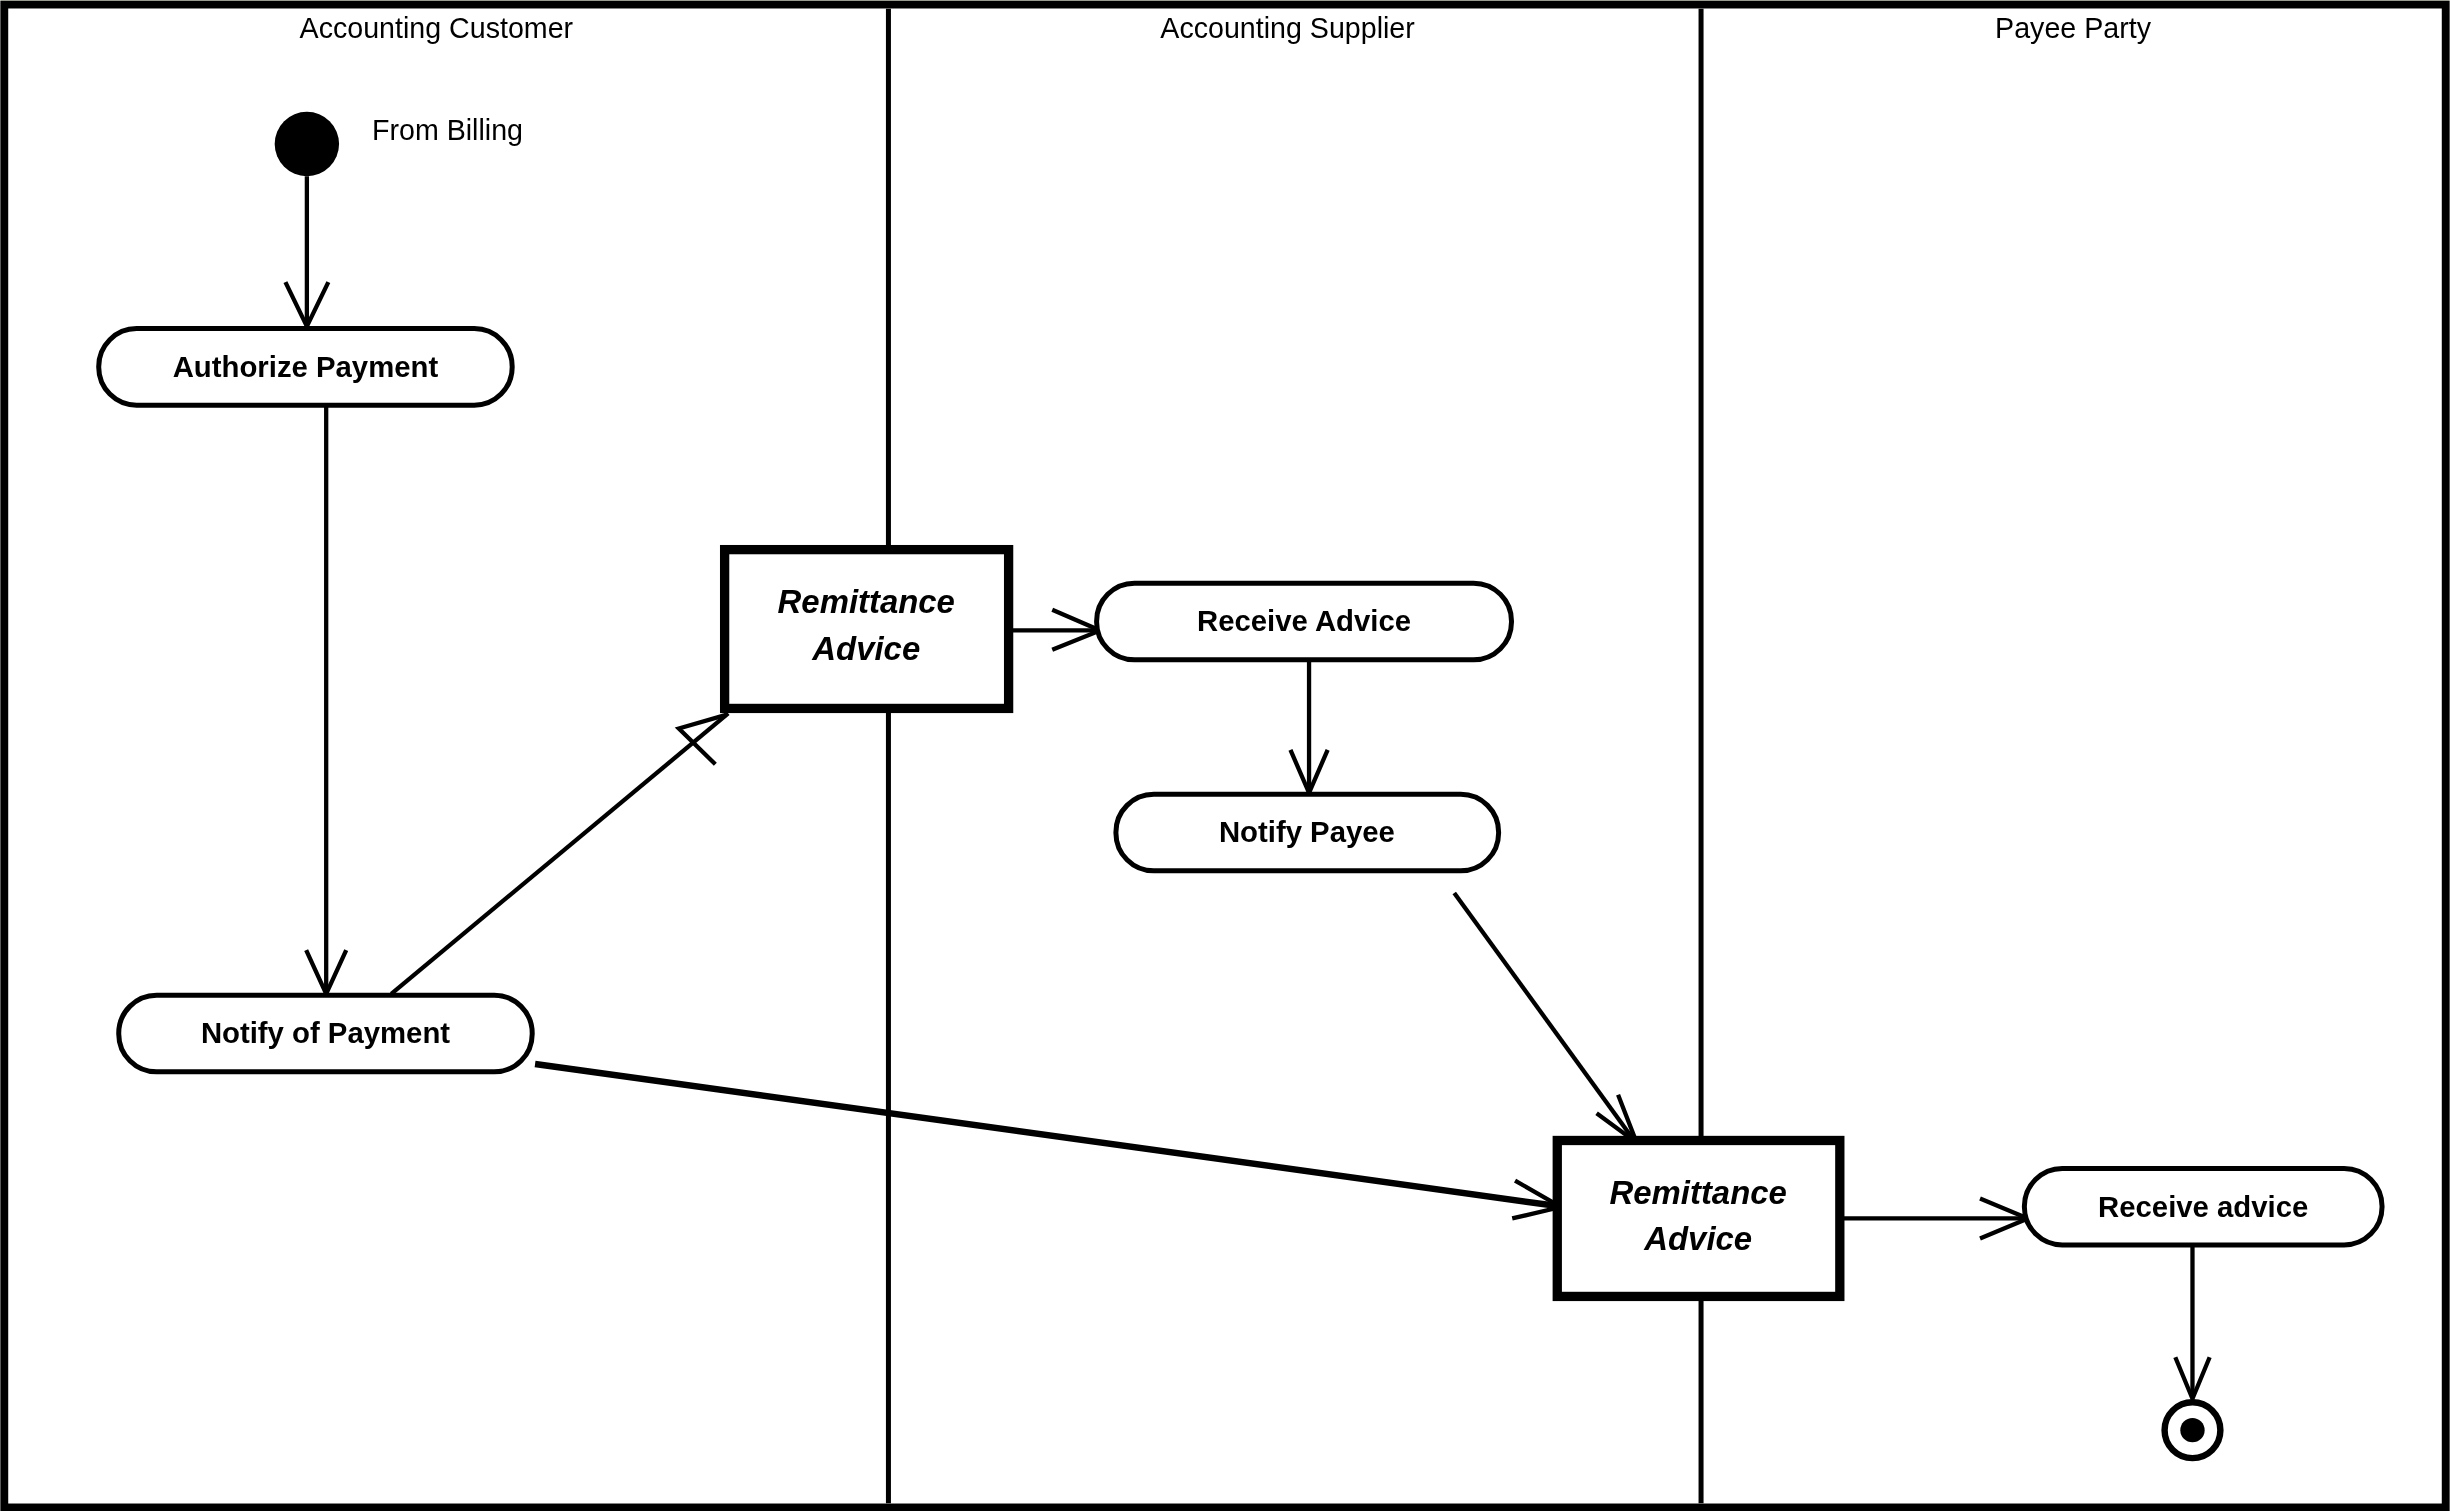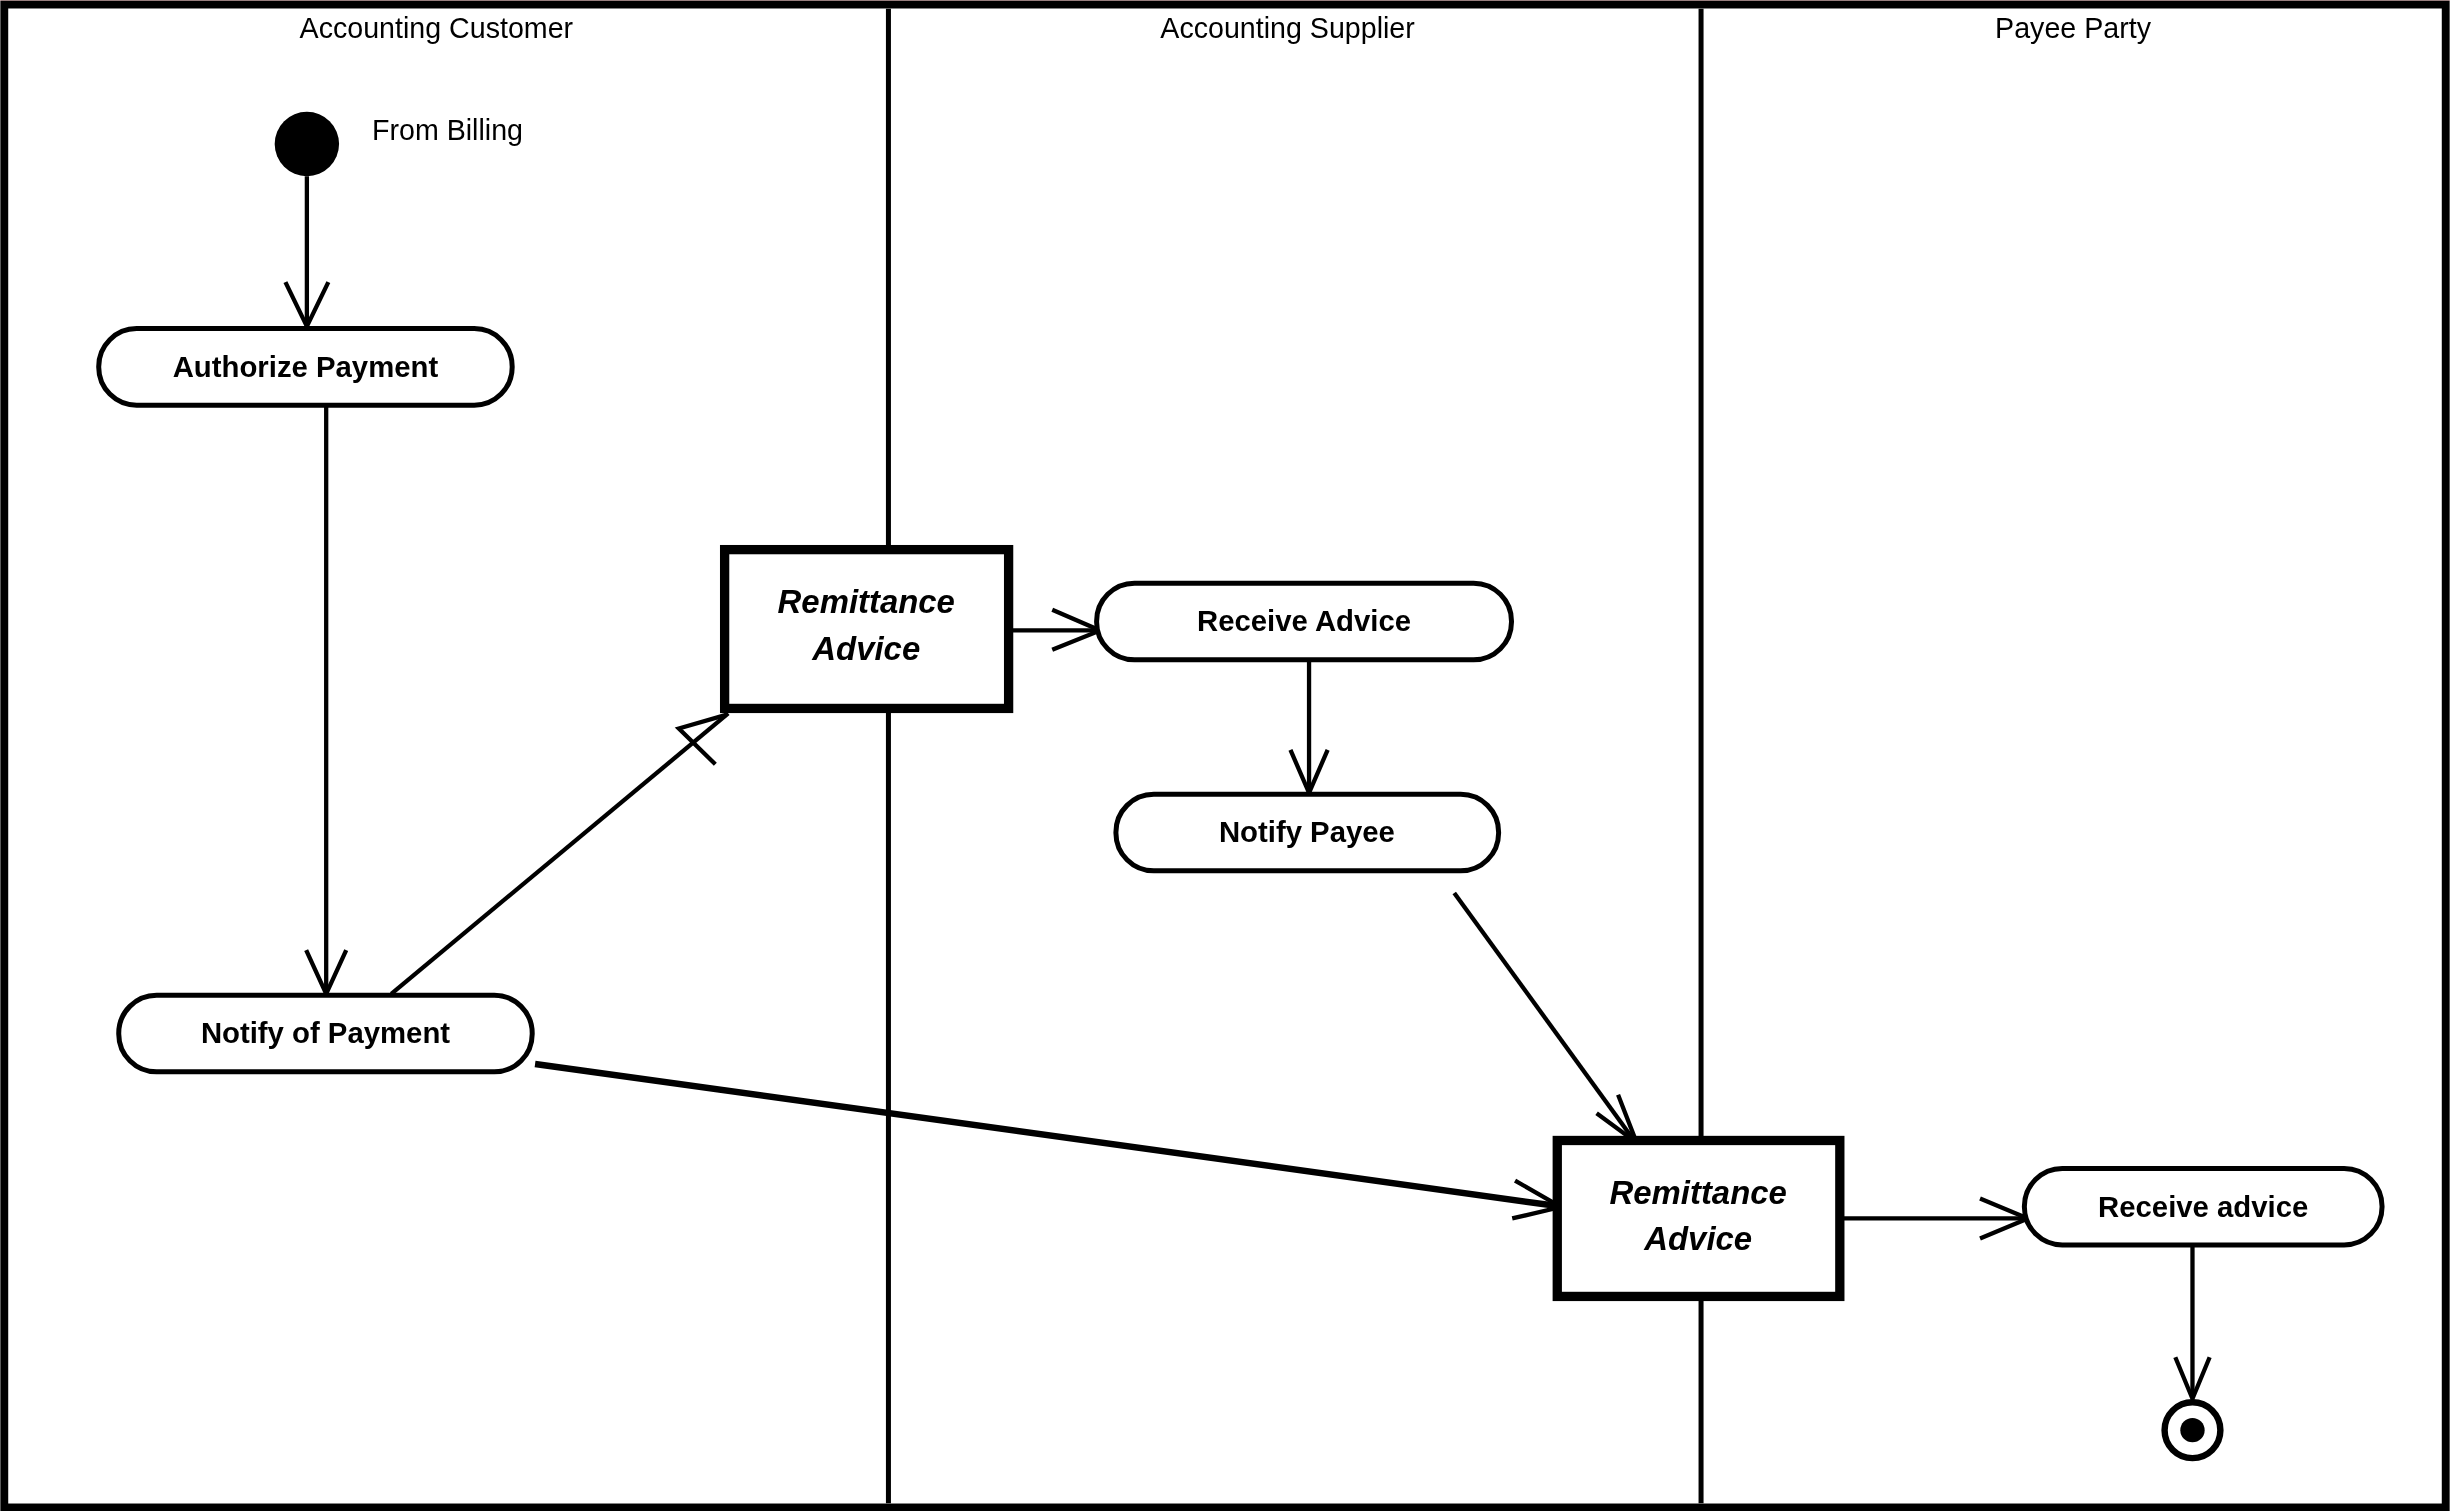--- a/index.html
+++ b/index.html
@@ -10,21 +10,21 @@
   body {
     width: 2450px;
     height: 1512px;
     font-family: "Liberation Sans", sans-serif;
     overflow: hidden;
   }
   #diagram-root {
     position: relative;
     width: 2450px;
     height: 1512px;
-    background: #ef4444;
+    background: #fef9c3;
   }
   svg#uml-svg {
     display: block;
     width: 2450px;
     height: 1512px;
   }
   .lane-title {
     font-family: "Liberation Sans", sans-serif;
     font-size: 40px;
     font-weight: normal;

